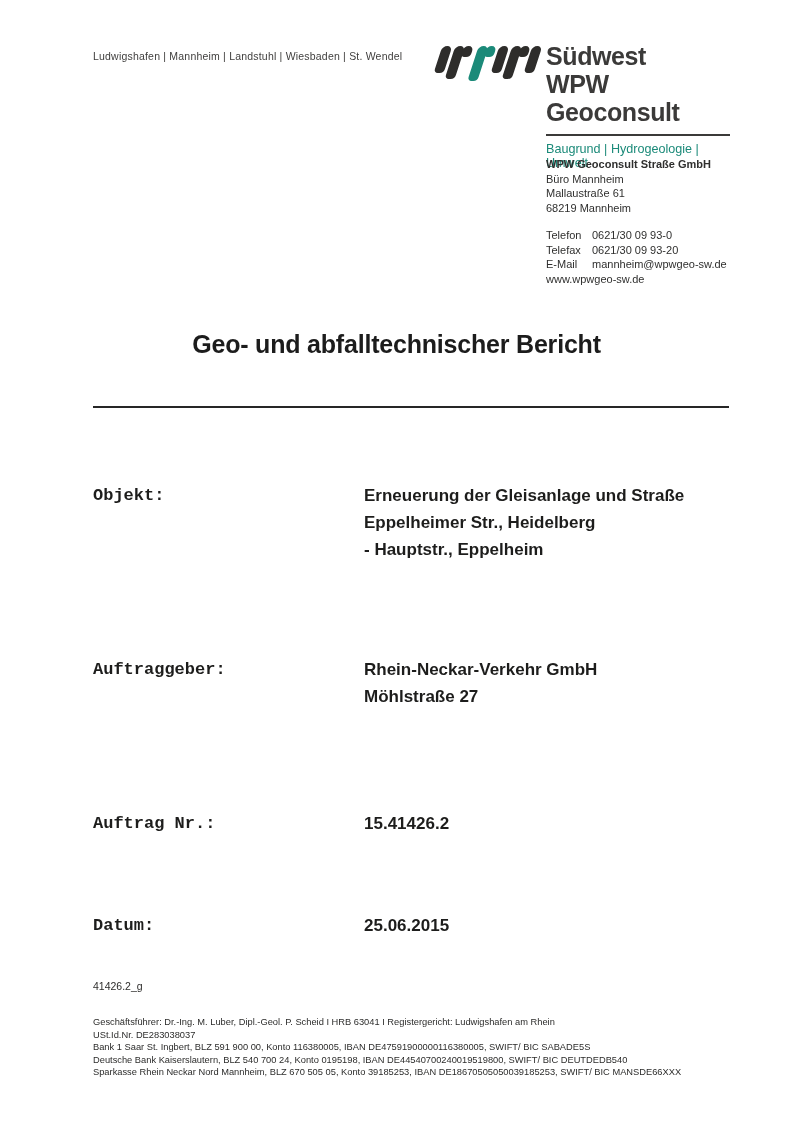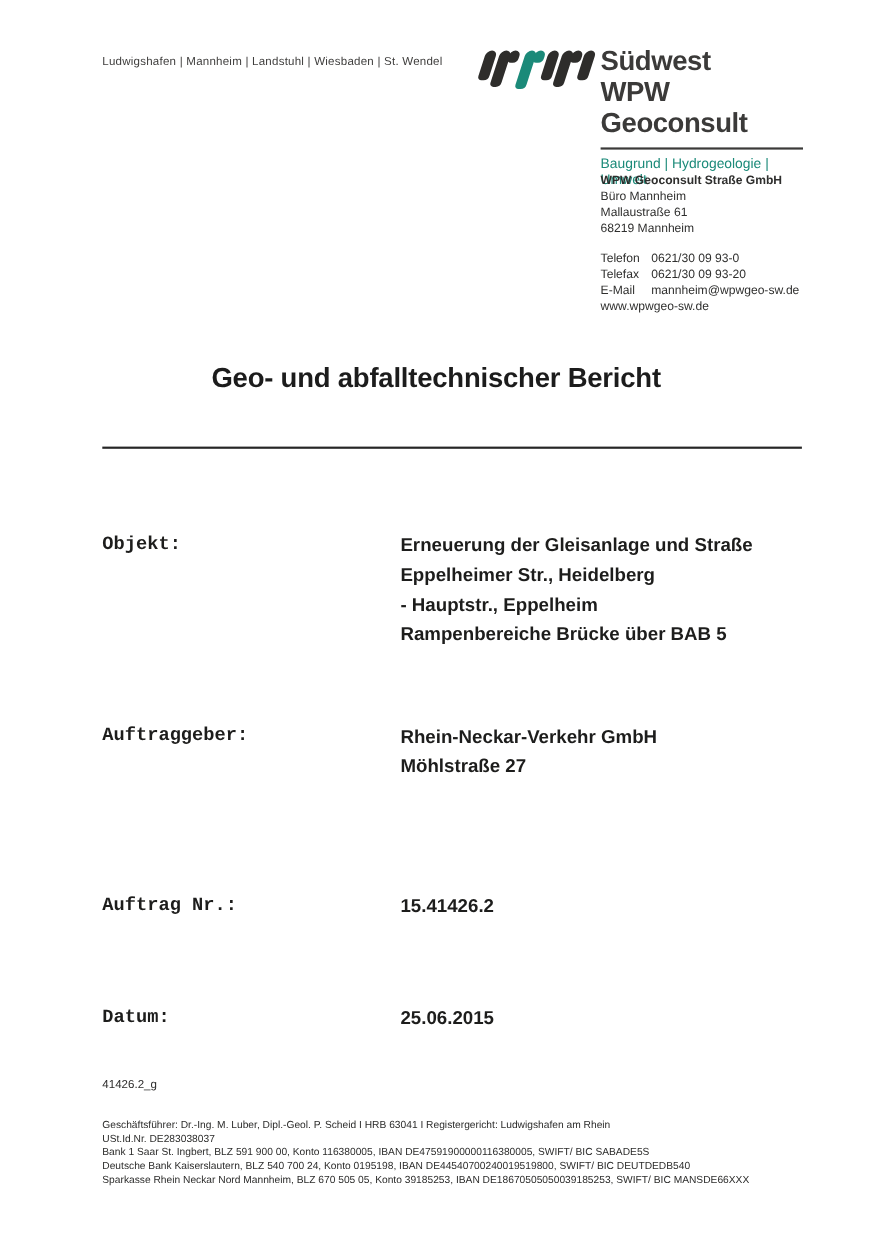--- a/index.html
+++ b/index.html
@@ -97,21 +97,20 @@
 
   <h1 class="title">Geo- und abfalltechnischer Bericht</h1>
   <div class="rule"></div>
 
   <div class="row row-objekt">
     <div class="label">Objekt:</div>
     <div class="values">
       <div>Erneuerung der Gleisanlage und Straße</div>
       <div>Eppelheimer Str., Heidelberg</div>
       <div>- Hauptstr., Eppelheim</div>
-      <div>Rampenbereiche Brücke über BAB 5</div>
     </div>
   </div>
 
   <div class="row row-auftraggeber">
     <div class="label">Auftraggeber:</div>
     <div class="values">
       <div>Rhein-Neckar-Verkehr GmbH</div>
       <div>Möhlstraße 27</div>
     </div>
   </div>

